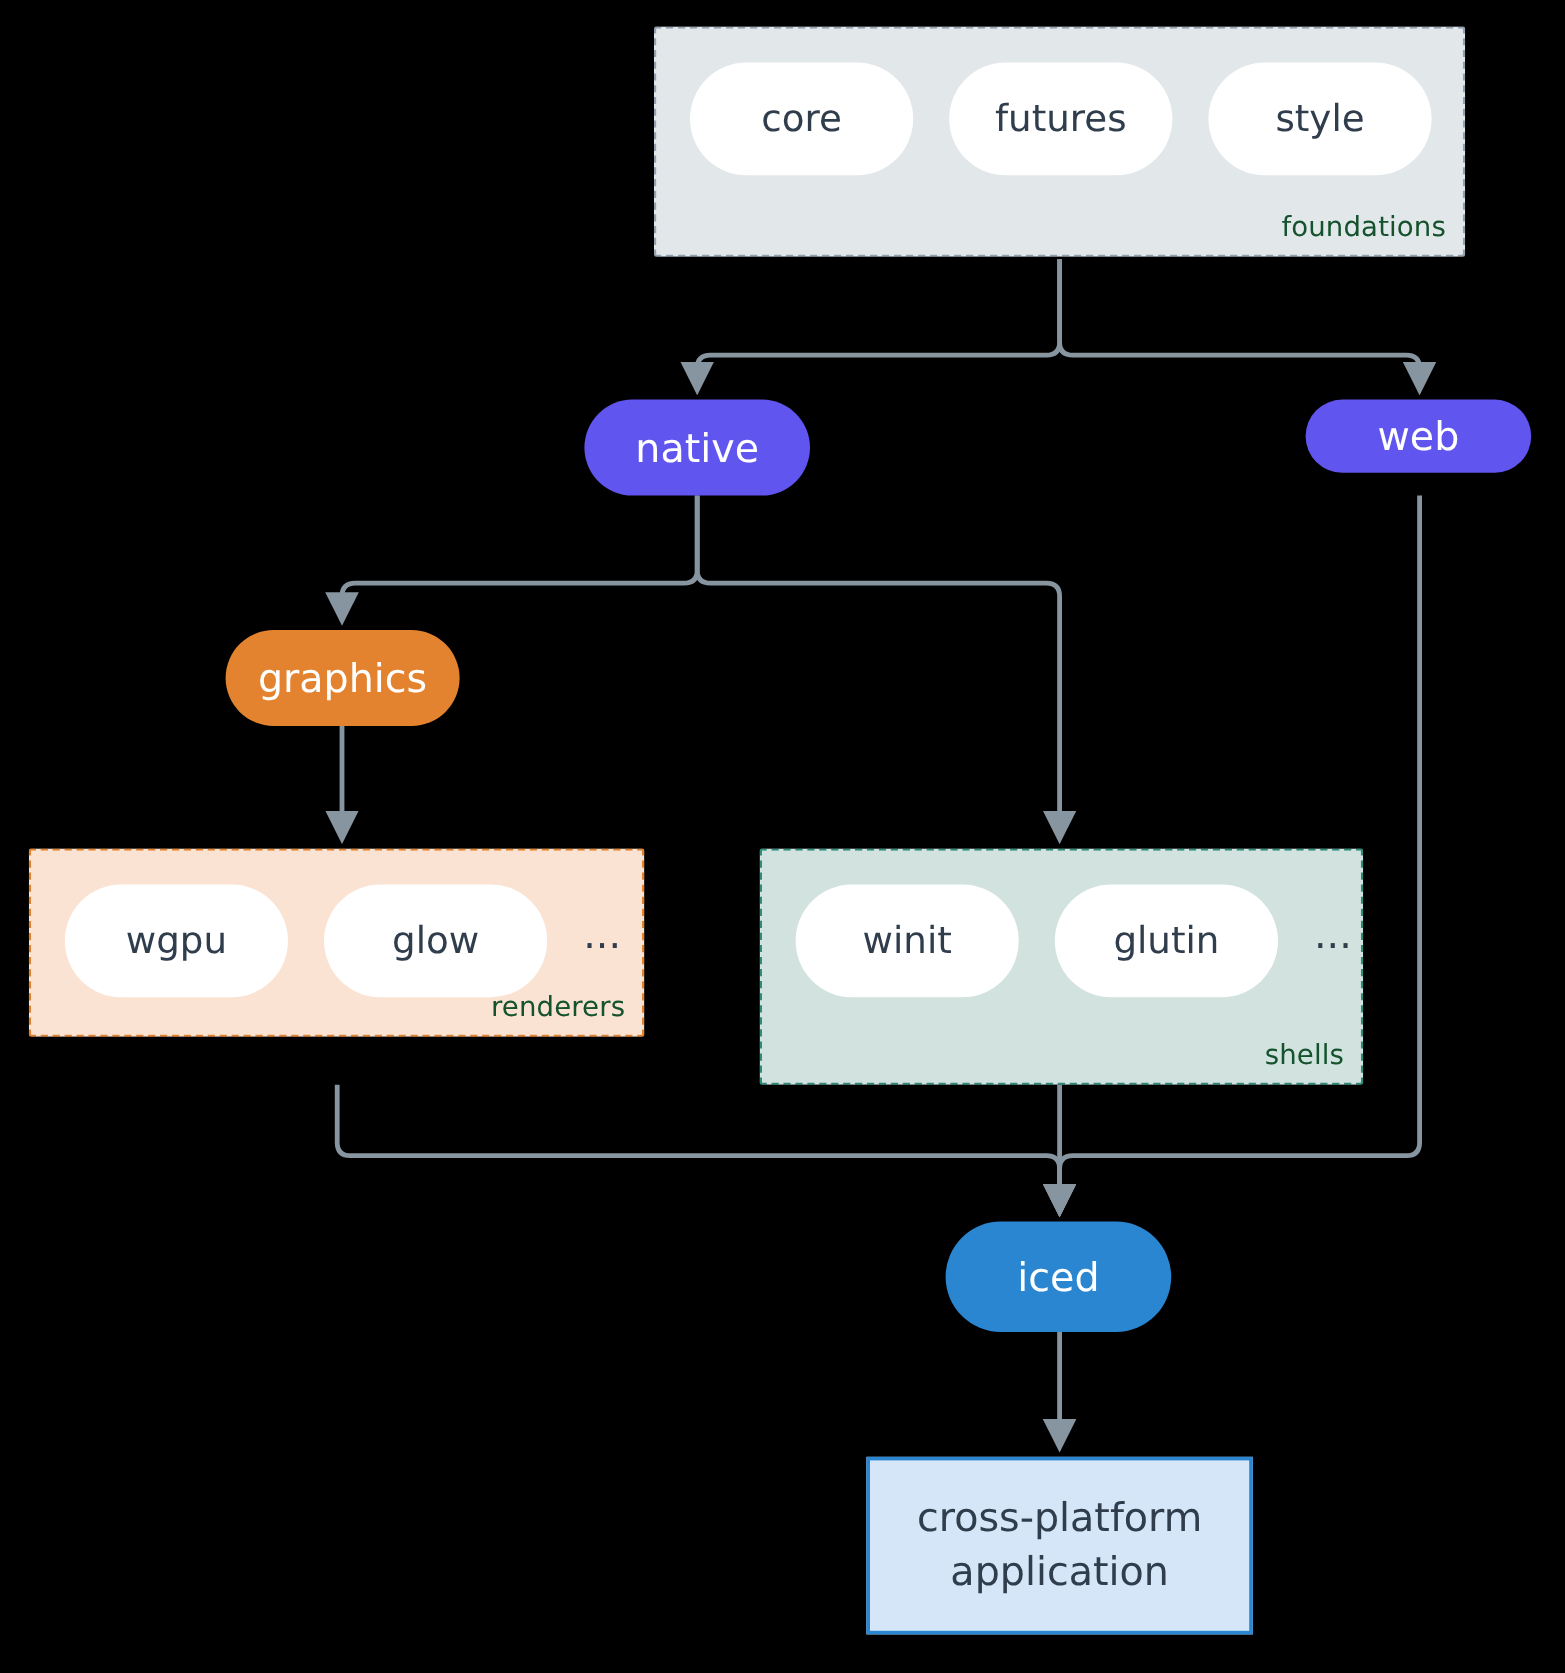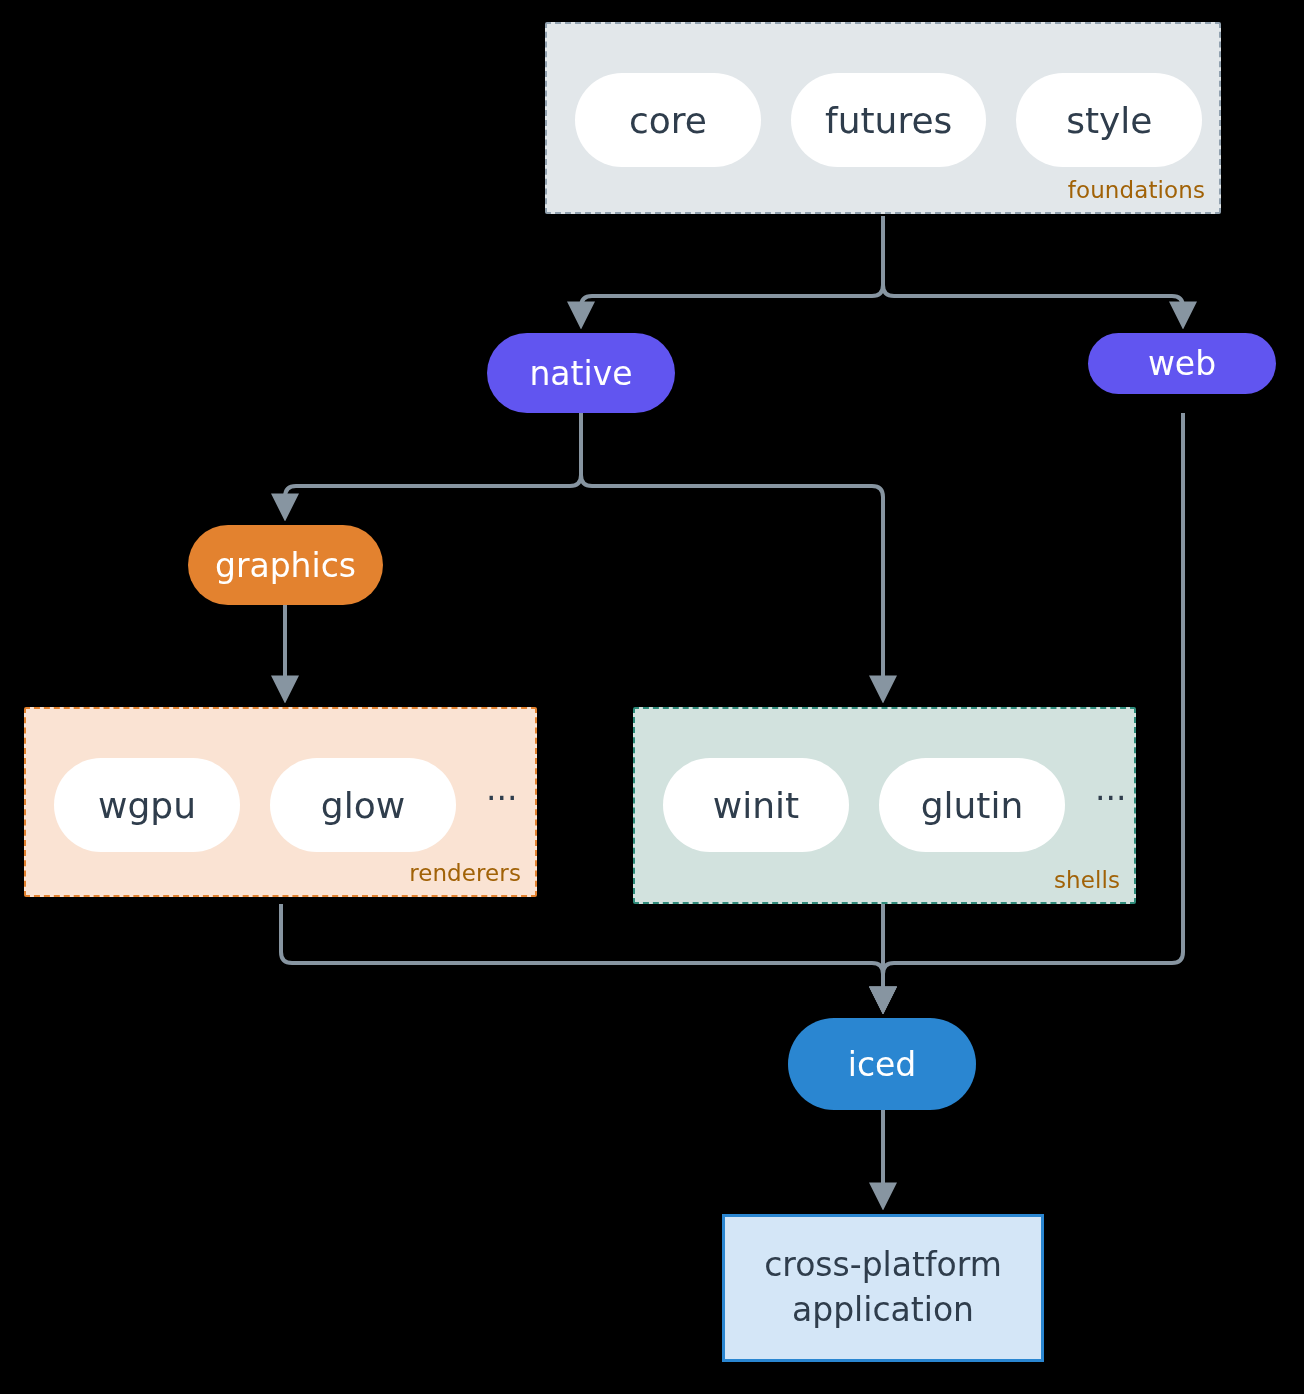--- a/index.html
+++ b/index.html
@@ -31,21 +31,21 @@
   
   .group {
     position: absolute;
     box-sizing: border-box;
   }
   .group-label {
     position: absolute;
     right: 14px;
     bottom: 9px;
     font-size: 23px;
-    color: #a16207;
+    color: #14532d;
     letter-spacing: 0.1px;
     white-space: nowrap;
   }
   .group-items {
     position: absolute;
     left: 28px;
     top: 28px;
     display: flex;
     align-items: center;
     gap: 30px;
@@ -57,21 +57,21 @@
     width: 676px;
     height: 192px;
     background: #E2E7EA;
     border: 2px dashed #92A2B0;
     border-radius: 2px;
   }
   #group-renderers {
     left: 24px;
     top: 707px;
     width: 513px;
-    height: 190px;
+    height: 157px;
     background: #FAE3D3;
     border: 2px dashed #E3822F;
     border-radius: 2px;
   }
   #group-shells {
     left: 633px;
     top: 707px;
     width: 503px;
     height: 197px;
     background: #D2E2DE;
@@ -80,27 +80,26 @@
   }
 
   
   .leaf-pill {
     height: 94px;
     border-radius: 47px;
     background: #FFFFFF;
     display: flex;
     align-items: center;
     justify-content: center;
-    font-size: 36px;
+    font-size: 31px;
     color: #2F3D4C;
     padding: 0 34px;
     box-sizing: border-box;
     min-width: 186px;
     white-space: nowrap;
-    margin-top: 21px;
   }
   .ellipsis {
     font-size: 33px;
     color: #2F3D4C;
     line-height: 1;
     padding-bottom: 12px;
     white-space: nowrap;
   }
 
   

